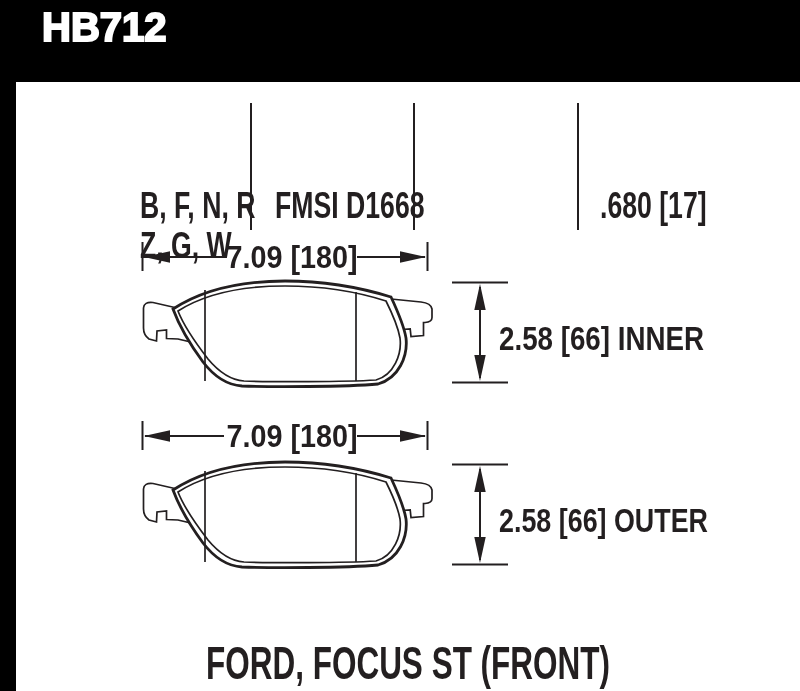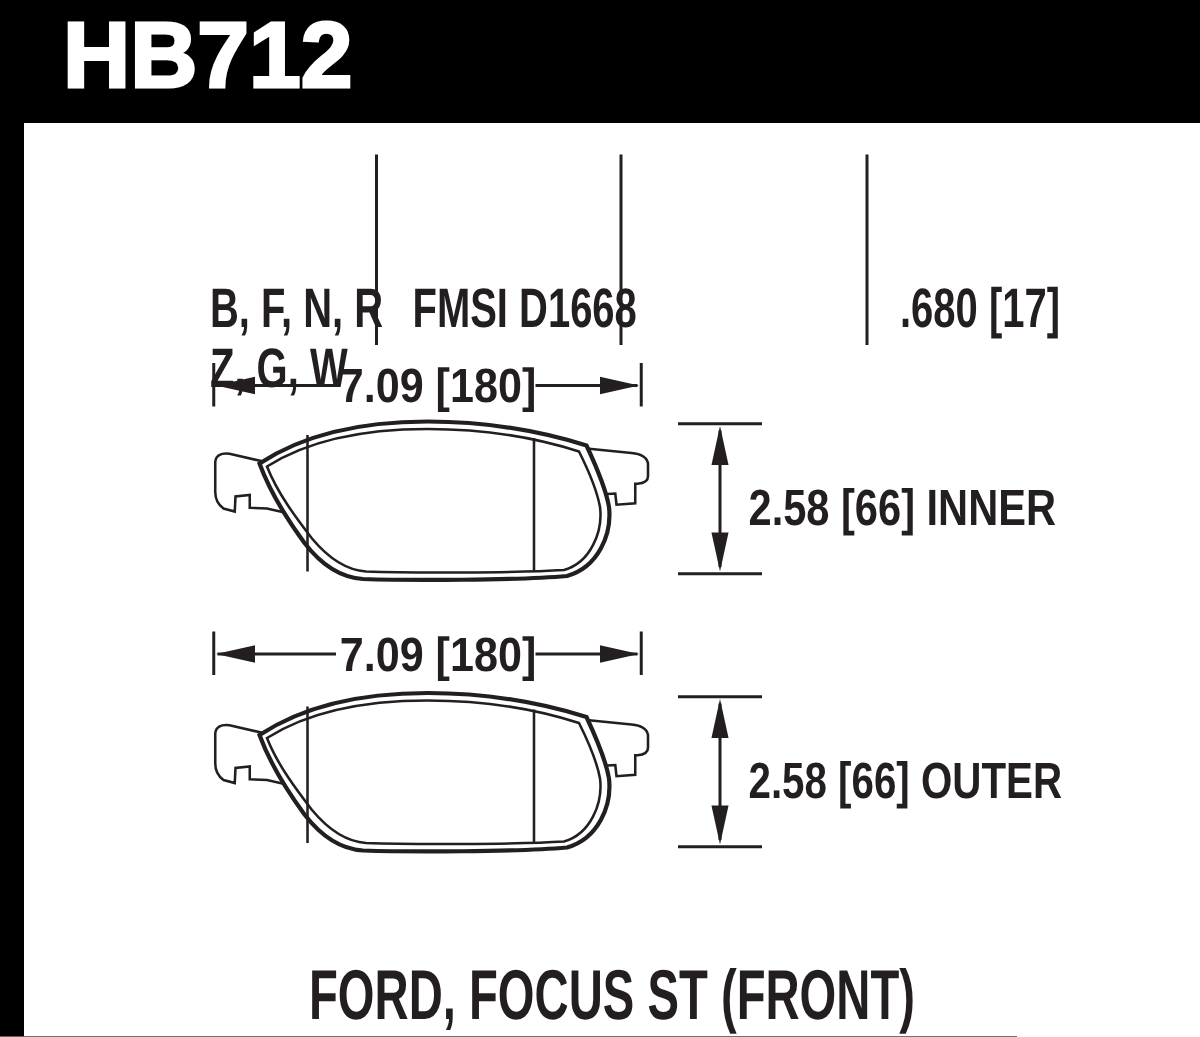--- a/index.html
+++ b/index.html
@@ -8,21 +8,21 @@
     background:var(--frame,#000);
     font-family:"Liberation Sans", sans-serif;
     color:var(--ink,#231f20);
   }
   .panel {
     position:absolute; left:16px; top:82px; right:0; bottom:0;
     background:var(--paper,#fff);
   }
   .part-number {
     position:absolute; left:42px; top:7px;
-    font-size:62px; font-weight:bold; line-height:1;
+    font-size:40px; font-weight:bold; line-height:1;
     color:#fff; -webkit-text-stroke:2px #fff; letter-spacing:0px;
     white-space:nowrap;
   }
   .hdr {
     position:absolute; top:104px;
     font-size:37px; font-weight:bold; line-height:39.5px;
     white-space:nowrap; transform:scaleX(0.72); transform-origin:left top;
   }
   .hdr.compounds { left:124px; }
   .hdr.fmsi      { left:259px; }

